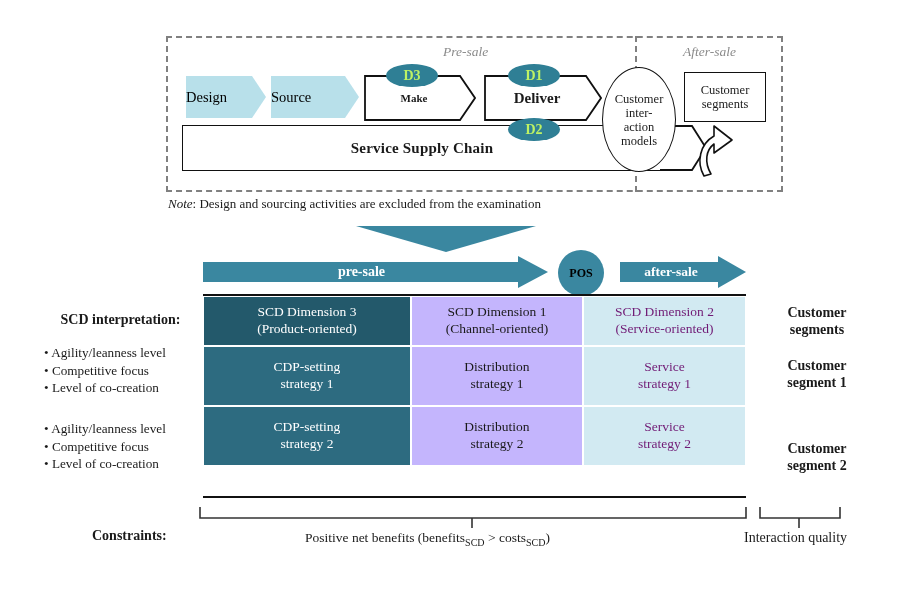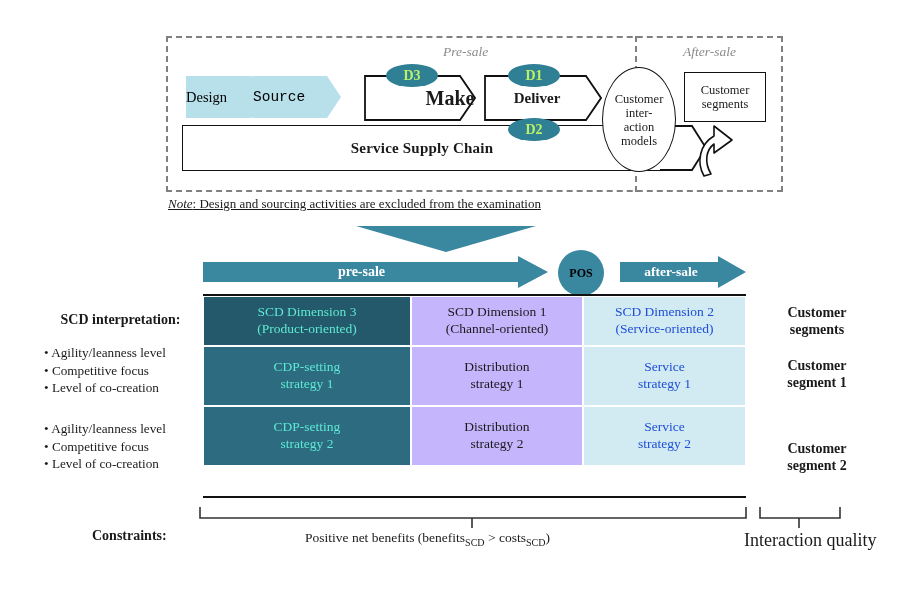--- a/index.html
+++ b/index.html
@@ -67,21 +67,21 @@
 
   
   #csbox{
     left:684px;top:72px;width:82px;height:50px;
     border:1.6px solid #111;background:#fff;
     display:flex;flex-direction:column;align-items:center;justify-content:center;
     font-size:12.5px;line-height:1.15;text-align:center;
   }
 
   #note{
-    left:168px;top:196px;font-size:13px;white-space:nowrap;text-decoration:underline;
+    left:168px;top:196px;font-size:13px;white-space:nowrap;
   }
   #note i{font-style:italic;}
 
   
   #presale-arrow{
     left:203px;top:256px;width:345px;height:32px;
     background:#3a87a0;
     clip-path:polygon(0 6px, calc(100% - 30px) 6px, calc(100% - 30px) 0, 100% 50%, calc(100% - 30px) 100%, calc(100% - 30px) calc(100% - 6px), 0 calc(100% - 6px));
     display:flex;align-items:center;justify-content:center;
   }
@@ -108,60 +108,60 @@
   #matrix{left:203px;top:296px;width:543px;height:200px;}
   #matrix .topline{position:absolute;left:0;top:-2px;width:543px;height:2px;background:#111;}
   #matrix .botline{position:absolute;left:0;bottom:-2px;width:543px;height:2px;background:#111;}
   .mrow{display:flex;width:543px;}
   .mcell{
     box-sizing:border-box;
     display:flex;flex-direction:column;align-items:center;justify-content:center;
     text-align:center;font-size:13.5px;line-height:1.25;
     border:1.5px solid #fff;
   }
-  .c1{width:208px;background:#2d6b80;color:#5eead4;justify-content:center;}
+  .c1{width:208px;background:#2d6b80;color:#ffffff;justify-content:center;}
   .c2{width:172px;background:#c4b5fd;color:#1a1a1a;}
-  .c3{width:163px;background:#d2eaf2;color:#1d4ed8;}
+  .c3{width:163px;background:#d2eaf2;color:#701a75;}
   .c1.hdr{background:#23596b;}
   .hdr{height:50px;}
   .body-row{height:60px;}
 
   
   .side-label{font-weight:bold;font-size:14px;text-align:center;line-height:1.2;}
   .bullets{font-size:13.2px;line-height:1.33;white-space:nowrap;}
   .bullets div{}
 
   #constraints{left:92px;top:528px;font-weight:bold;font-size:14px;}
   #benefits{left:305px;top:530px;font-size:13.5px;white-space:nowrap;}
   #benefits sub{font-size:10px;}
-  #iquality{left:744px;top:530px;font-size:18px;white-space:nowrap;}
+  #iquality{left:744px;top:530px;font-size:14px;white-space:nowrap;}
 </style>
 </head>
 <body>
 
 <div id="stage">
 
   <div class="abs" id="topframe"></div>
   <div class="abs" id="topdivider"></div>
 
   <div class="abs phase-label" style="left:443px;top:44px;">Pre-sale</div>
   <div class="abs phase-label" style="left:683px;top:44px;">After-sale</div>
 
   <div class="abs chev" style="left:186px;top:76px;width:80px;">
     <span>Design</span>
   </div>
 
-  <div class="abs chev" style="left:253px;top:76px;width:88px;font-family:Liberation Mono, monospace;">
+  <div class="abs chev" style="left:271px;top:76px;width:88px;">
     <span>Source</span>
   </div>
 
   <svg class="abs" style="left:364px;top:75px;" width="112" height="46">
     <polygon points="1,1 96,1 111,23 96,45 1,45" fill="#ffffff" stroke="#111111" stroke-width="1.8"></polygon>
   </svg>
-  <div class="abs" style="left:364px;top:75px;width:100px;height:46px;display:flex;align-items:center;justify-content:center;font-weight:bold;font-size:20px;margin-left:36px;">Make</div>
+  <div class="abs" style="left:364px;top:75px;width:100px;height:46px;display:flex;align-items:center;justify-content:center;font-weight:bold;font-size:11px;">Make</div>
 
   <svg class="abs" style="left:484px;top:75px;" width="118" height="46">
     <polygon points="1,1 102,1 117,23 102,45 1,45" fill="#ffffff" stroke="#111111" stroke-width="1.8"></polygon>
   </svg>
   <div class="abs" style="left:484px;top:75px;width:106px;height:46px;display:flex;align-items:center;justify-content:center;font-weight:bold;font-size:15px;">Deliver</div>
 
   <div class="abs dpill" style="left:386px;top:64px;z-index:5;">D3</div>
 
   <div class="abs dpill" style="left:508px;top:64px;z-index:5;">D1</div>
 

